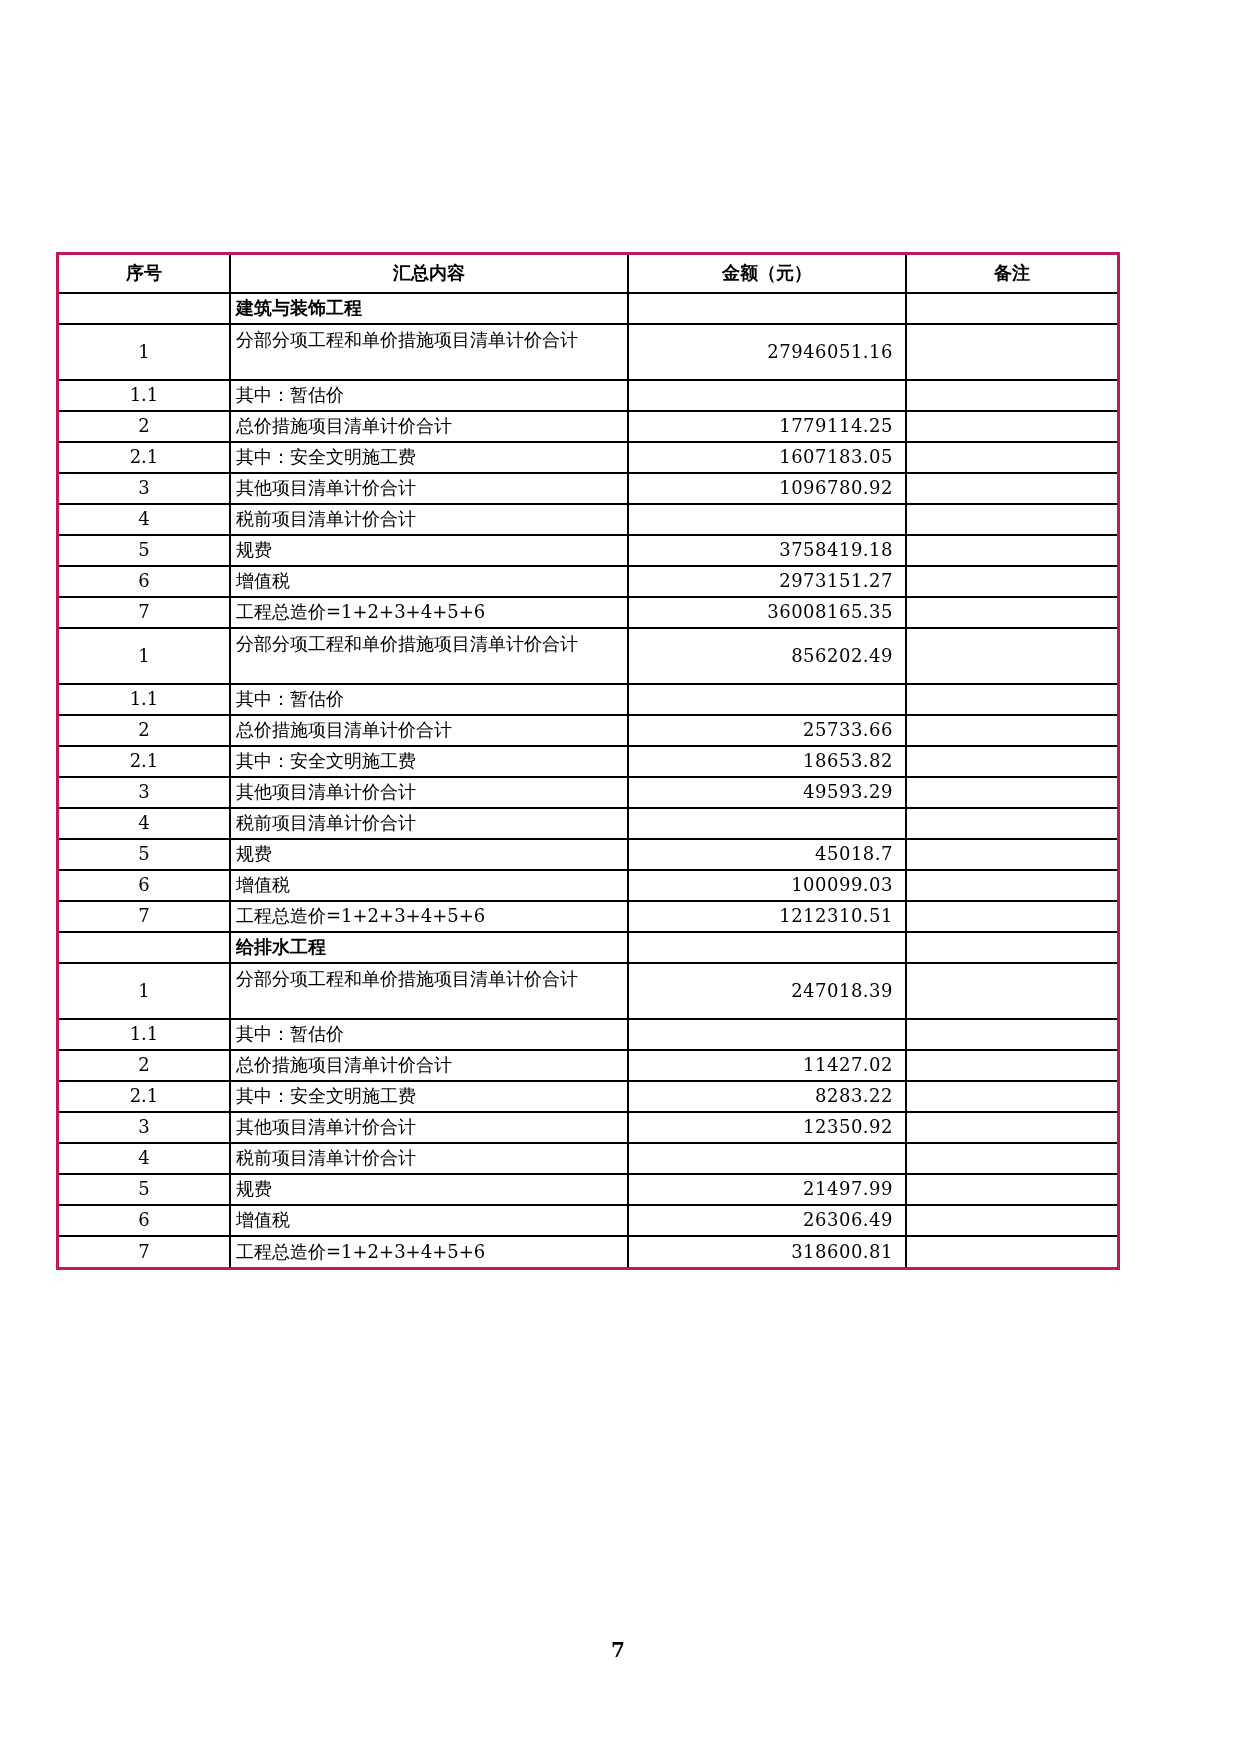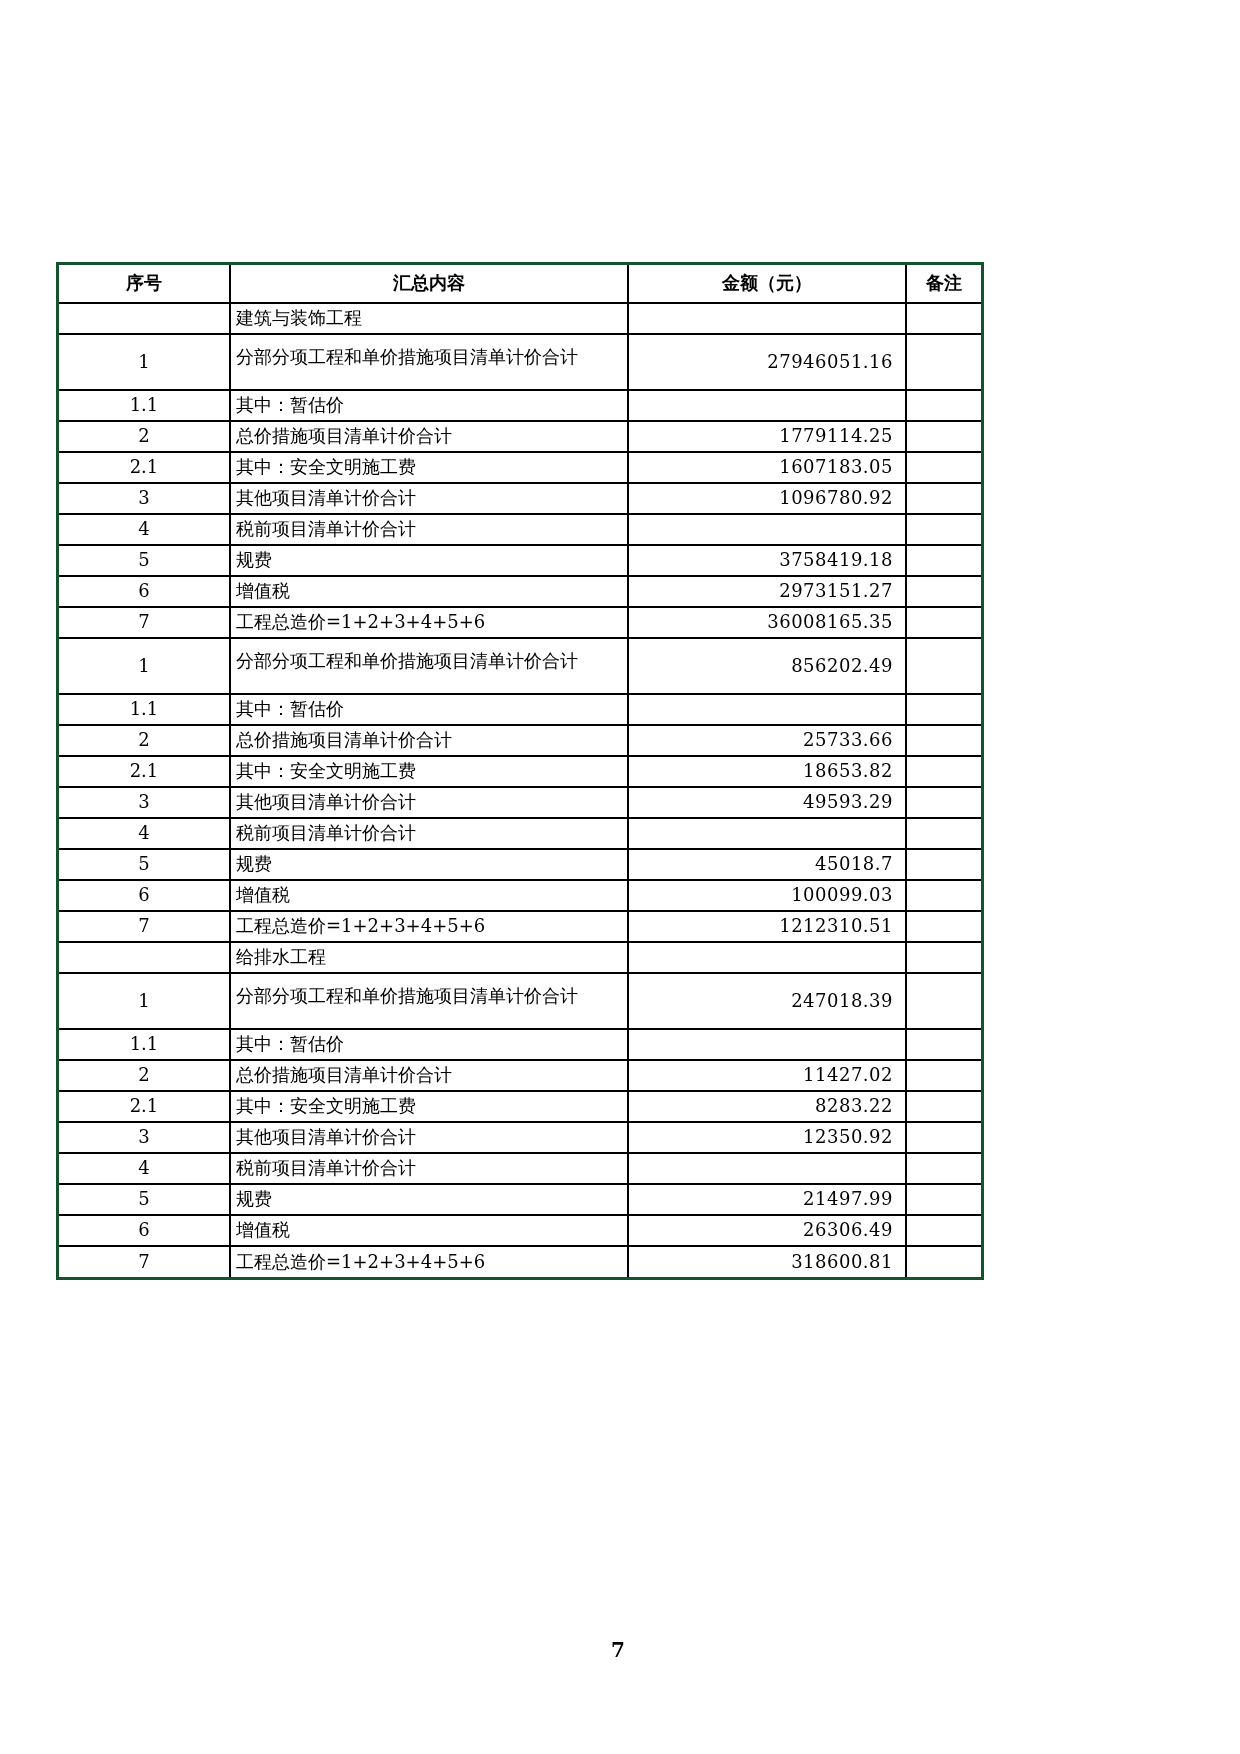--- a/index.html
+++ b/index.html
@@ -2,22 +2,22 @@
 <html><head>
   <meta charset="utf-8">
   <style>
     html, body { margin: 0; padding: 0; background: #ffffff; }
     body {
       width: 1240px; height: 1754px; position: relative; overflow: hidden;
       font-family: "DejaVu Serif", "Liberation Serif", serif;
       color: #000;
     }
     .sheet {
-      position: absolute; left: 56px; top: 262px; width: 928px;
-      border: 3px solid #14532d; box-sizing: border-box;
+      position: absolute; left: 56px; top: 252px; width: 1064px;
+      border: 3px solid #be185d; box-sizing: border-box;
     }
     table {
       width: 100%; border-collapse: collapse; table-layout: fixed;
     }
     col.c1 { width: 171px; }
     col.c2 { width: 398px; }
     col.c3 { width: 278px; }
     col.c4 { width: auto; }
     th, td {
       border: 2px solid #000; padding: 0 6px; font-size: 18px;
@@ -29,24 +29,24 @@
     th:first-child, td:first-child { border-left: none; }
     th:last-child, td:last-child { border-right: none; }
     th {
       height: 38px; font-weight: bold; text-align: center;
       font-family: "DejaVu Sans", "Liberation Sans", sans-serif; font-size: 18px;
     }
     td.no { text-align: center; }
     td.desc { text-align: left; padding-left: 5px; }
     td.amt { text-align: right; padding-right: 12px; letter-spacing: 0.5px; }
     tr.section td.desc {
-      font-weight: normal; font-family: "DejaVu Sans", "Liberation Sans", sans-serif;
+      font-weight: bold; font-family: "DejaVu Sans", "Liberation Sans", sans-serif;
     }
     tr.tall td { height: 56px; }
-    tr.tall td.desc { vertical-align: top; padding-top: 10px; line-height: 24px; }
+    tr.tall td.desc { vertical-align: top; padding-top: 3px; line-height: 24px; }
     .page-num {
       position: absolute; left: 611px; top: 1638px; font-size: 20px; font-weight: bold;
       font-family: "DejaVu Serif", serif;
     }
     .form-code {
       position: absolute; left: 1080px; top: 1796px; font-size: 16px; font-weight: bold;
       font-family: "DejaVu Sans", sans-serif;
     }
   </style>
 </head>

